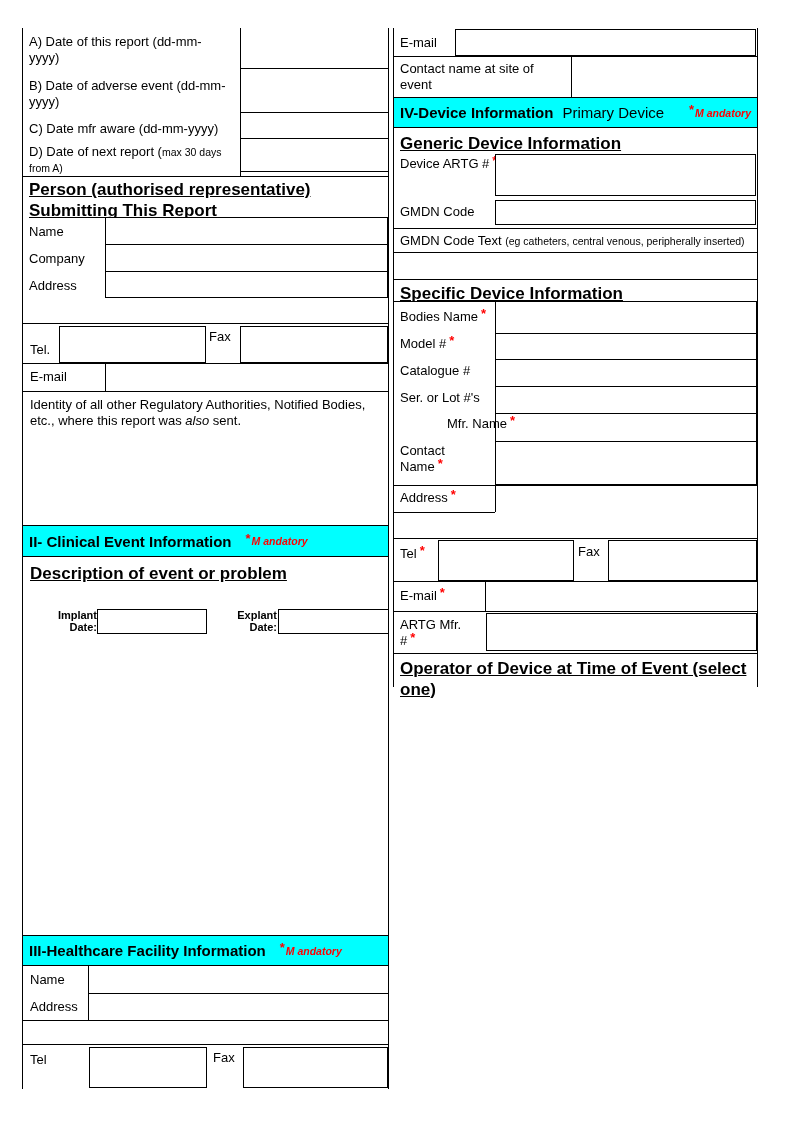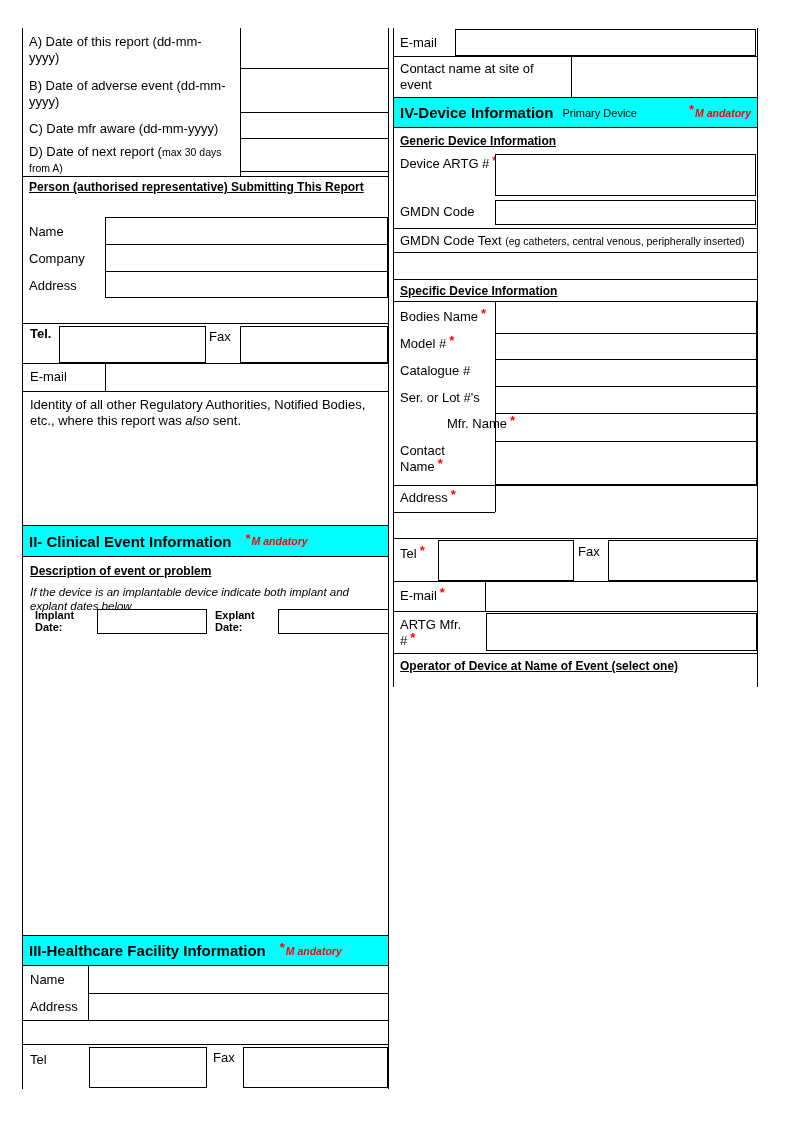--- a/index.html
+++ b/index.html
@@ -1,32 +1,32 @@
 <!DOCTYPE html>
 <html><head>
 <meta charset="utf-8">
 <style>
   :root{ --cyan:#00ffff; --red:#ff0000; --ink:#000000; }
   html,body{margin:0;padding:0;background:#fff;}
   .page{position:relative;width:793px;height:1122px;background:#fff;overflow:hidden;
         font-family:"Liberation Sans","DejaVu Sans",sans-serif;color:var(--ink);}
   .col{position:absolute;border-left:1px solid var(--ink);border-right:1px solid var(--ink);box-sizing:border-box;}
   .lbl{position:absolute;font-size:13px;line-height:1.22;}
-  .b{font-weight:bold}.u{text-decoration:underline}.i{font-style:italic}.c{text-align:left}
-  .fs135{font-size:12px}.fs115{font-size:11.5px}.fs11{font-size:11px;line-height:1.1}
+  .b{font-weight:bold}.u{text-decoration:underline}.i{font-style:italic}.c{text-align:right}
+  .fs135{font-size:17px}.fs115{font-size:11.5px}.fs11{font-size:11px;line-height:1.1}
   .hint{font-size:10.5px}
   .hline{position:absolute;height:1px;background:var(--ink);}
   .vline{position:absolute;width:1px;background:var(--ink);}
   .box{position:absolute;border:1px solid var(--ink);background:#fff;box-sizing:border-box;}
   .cell{position:absolute;}
   .cyanhead{position:absolute;left:0;width:100%;display:flex;align-items:center;background:var(--cyan);
             border-top:1px solid var(--ink);border-bottom:1px solid var(--ink);box-sizing:border-box;
             padding-left:6px;padding-right:6px;}
   .t15{font-size:15px;font-weight:bold;white-space:nowrap;}
-  .sub{font-size:11px;margin-left:9px;white-space:nowrap;}
+  .sub{font-size:15px;margin-left:9px;white-space:nowrap;}
   .star{color:var(--red);font-weight:bold;font-size:13px;position:relative;top:-3px;margin:0 1px 0 3px;}
   .mand{color:var(--red);font-weight:bold;font-style:italic;font-size:10.5px;white-space:nowrap;}
   .gap{margin-left:14px}
   .pushright{margin-left:auto}
 </style>
 </head>
 <body>
 
 <div class="page">
 
@@ -60,21 +60,21 @@
     <div class="lbl" style="left:6px;top:196px;">Name</div>
     <div class="lbl" style="left:6px;top:223px;">Company</div>
     <div class="lbl" style="left:6px;top:250px;">Address</div>
 
     <div class="cell" style="left:83px;top:190px;width:281px;height:25px;"></div>
     <div class="cell" style="left:83px;top:217px;width:281px;height:25px;"></div>
     <div class="cell" style="left:83px;top:244px;width:281px;height:50px;"></div>
 
     <div class="hline" style="left:0;top:295px;width:365px;"></div>
 
-    <div class="lbl" style="left:7px;top:298px;font-weight:bold;">Tel.</div>
+    <div class="lbl" style="left:7px;top:314px;">Tel.</div>
     <div class="box" style="left:36px;top:298px;width:147px;height:37px;"></div>
     <div class="lbl" style="left:186px;top:301px;width:24px;">Fax</div>
     <div class="box" style="left:217px;top:298px;width:148px;height:37px;"></div>
     <div class="hline" style="left:0;top:335px;width:365px;"></div>
 
     <div class="lbl" style="left:7px;top:341px;">E-mail</div>
     <div class="vline" style="left:82px;top:335px;height:28px;"></div>
     <div class="cell" style="left:83px;top:336px;width:282px;height:27px;"></div>
     <div class="hline" style="left:0;top:363px;width:365px;"></div>
 
@@ -83,21 +83,20 @@
     </div>
     <div class="cell" style="left:2px;top:405px;width:361px;height:90px;"></div>
 
     <div class="cyanhead" style="top:497px;height:32px;">
       <span class="t15">II- Clinical Event Information</span>
       <span class="star gap">*</span>
       <span class="mand">M andatory</span>
     </div>
 
     <div class="lbl b u fs135" style="left:7px;top:536px;">Description of event or problem</div>
-    <div class="lbl i fs115" style="left:7px;top:557px;width:350px;">If the device is an implantable device indicate both implant and explant dates below</div>
 
     <div class="lbl b c fs11" style="left:12px;top:581px;width:62px;">Implant Date:</div>
     <div class="box" style="left:74px;top:581px;width:110px;height:25px;"></div>
     <div class="lbl b c fs11" style="left:192px;top:581px;width:62px;">Explant Date:</div>
     <div class="box" style="left:255px;top:581px;width:111px;height:25px;"></div>
 
     <div class="cell" style="left:2px;top:612px;width:361px;height:293px;"></div>
 
     <div class="cyanhead" style="top:907px;height:31px;">
       <span class="t15">III-Healthcare Facility Information</span>
@@ -212,16 +211,16 @@
     <div class="vline" style="left:91px;top:553px;height:30px;"></div>
     <div class="cell" style="left:92px;top:554px;width:271px;height:29px;"></div>
     <div class="hline" style="left:0;top:583px;width:363px;"></div>
 
     <div class="lbl" style="left:6px;top:589px;width:72px;">
       <span>ARTG Mfr. #</span><span class="star">*</span>
     </div>
     <div class="box" style="left:92px;top:585px;width:271px;height:38px;"></div>
     <div class="hline" style="left:0;top:625px;width:363px;"></div>
 
-    <div class="lbl b u fs135" style="left:6px;top:631px;">Operator of Device at Name of Event (select one)</div>
+    <div class="lbl b u fs135" style="left:6px;top:631px;">Operator of Device at Time of Event (select one)</div>
   </div>
 
 </div>
 
 </body></html>

